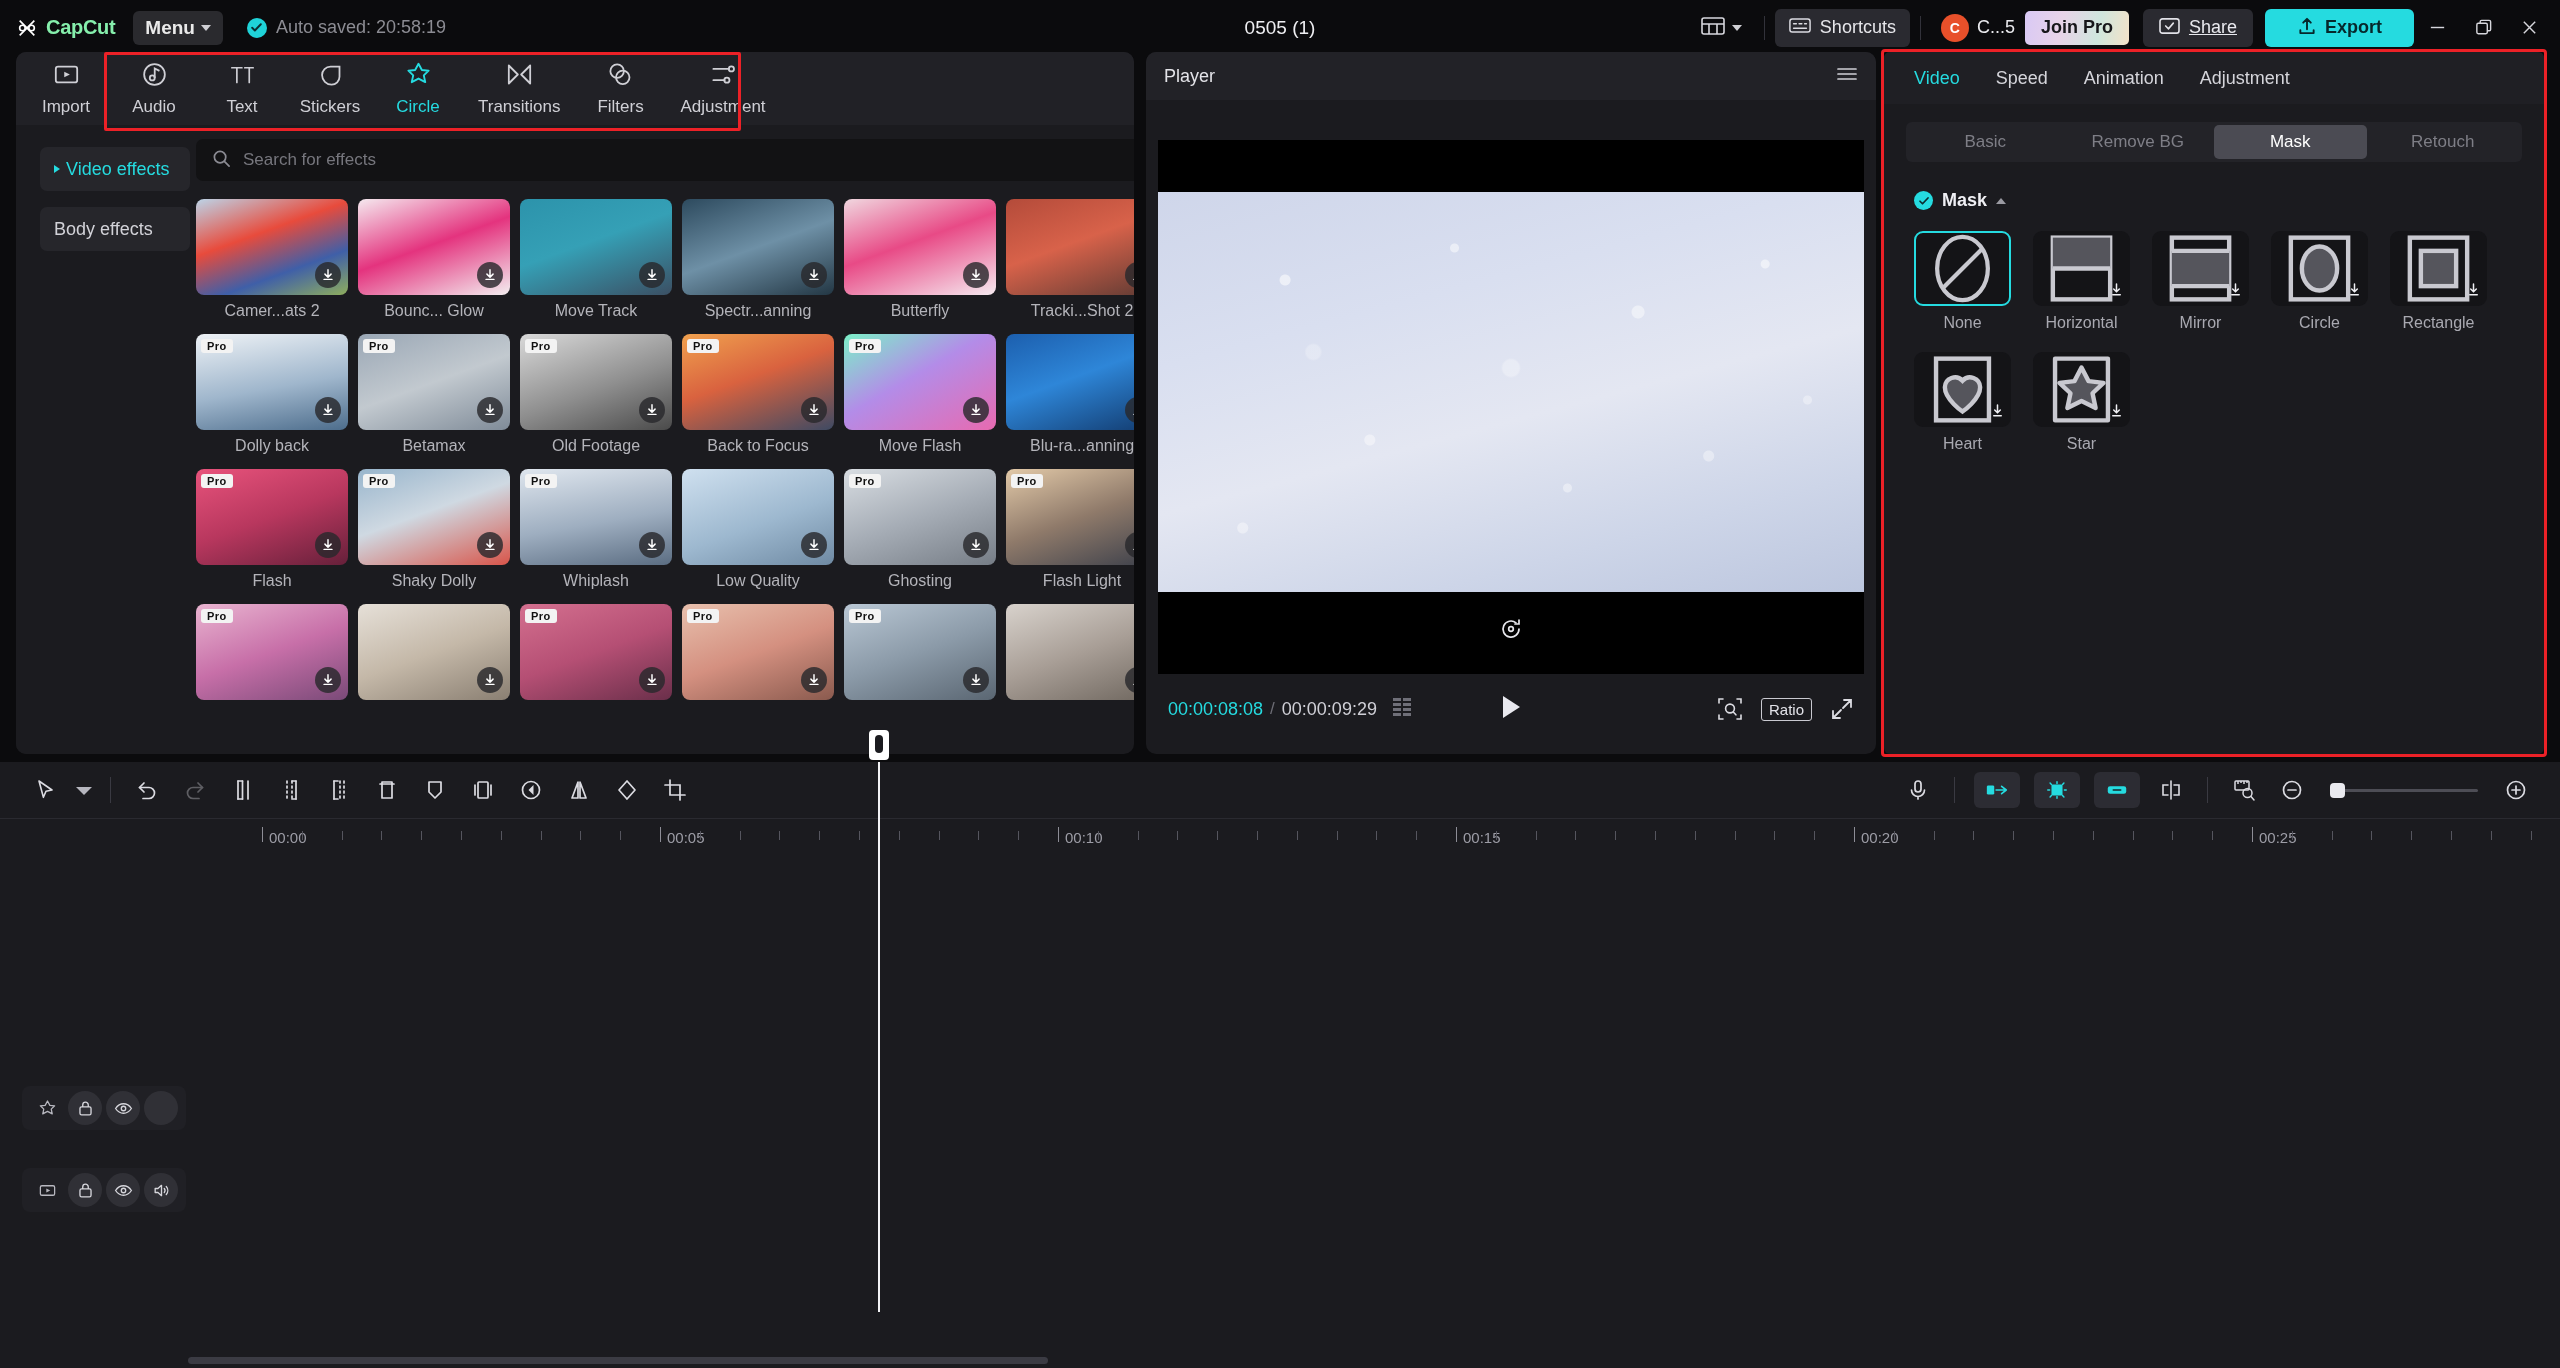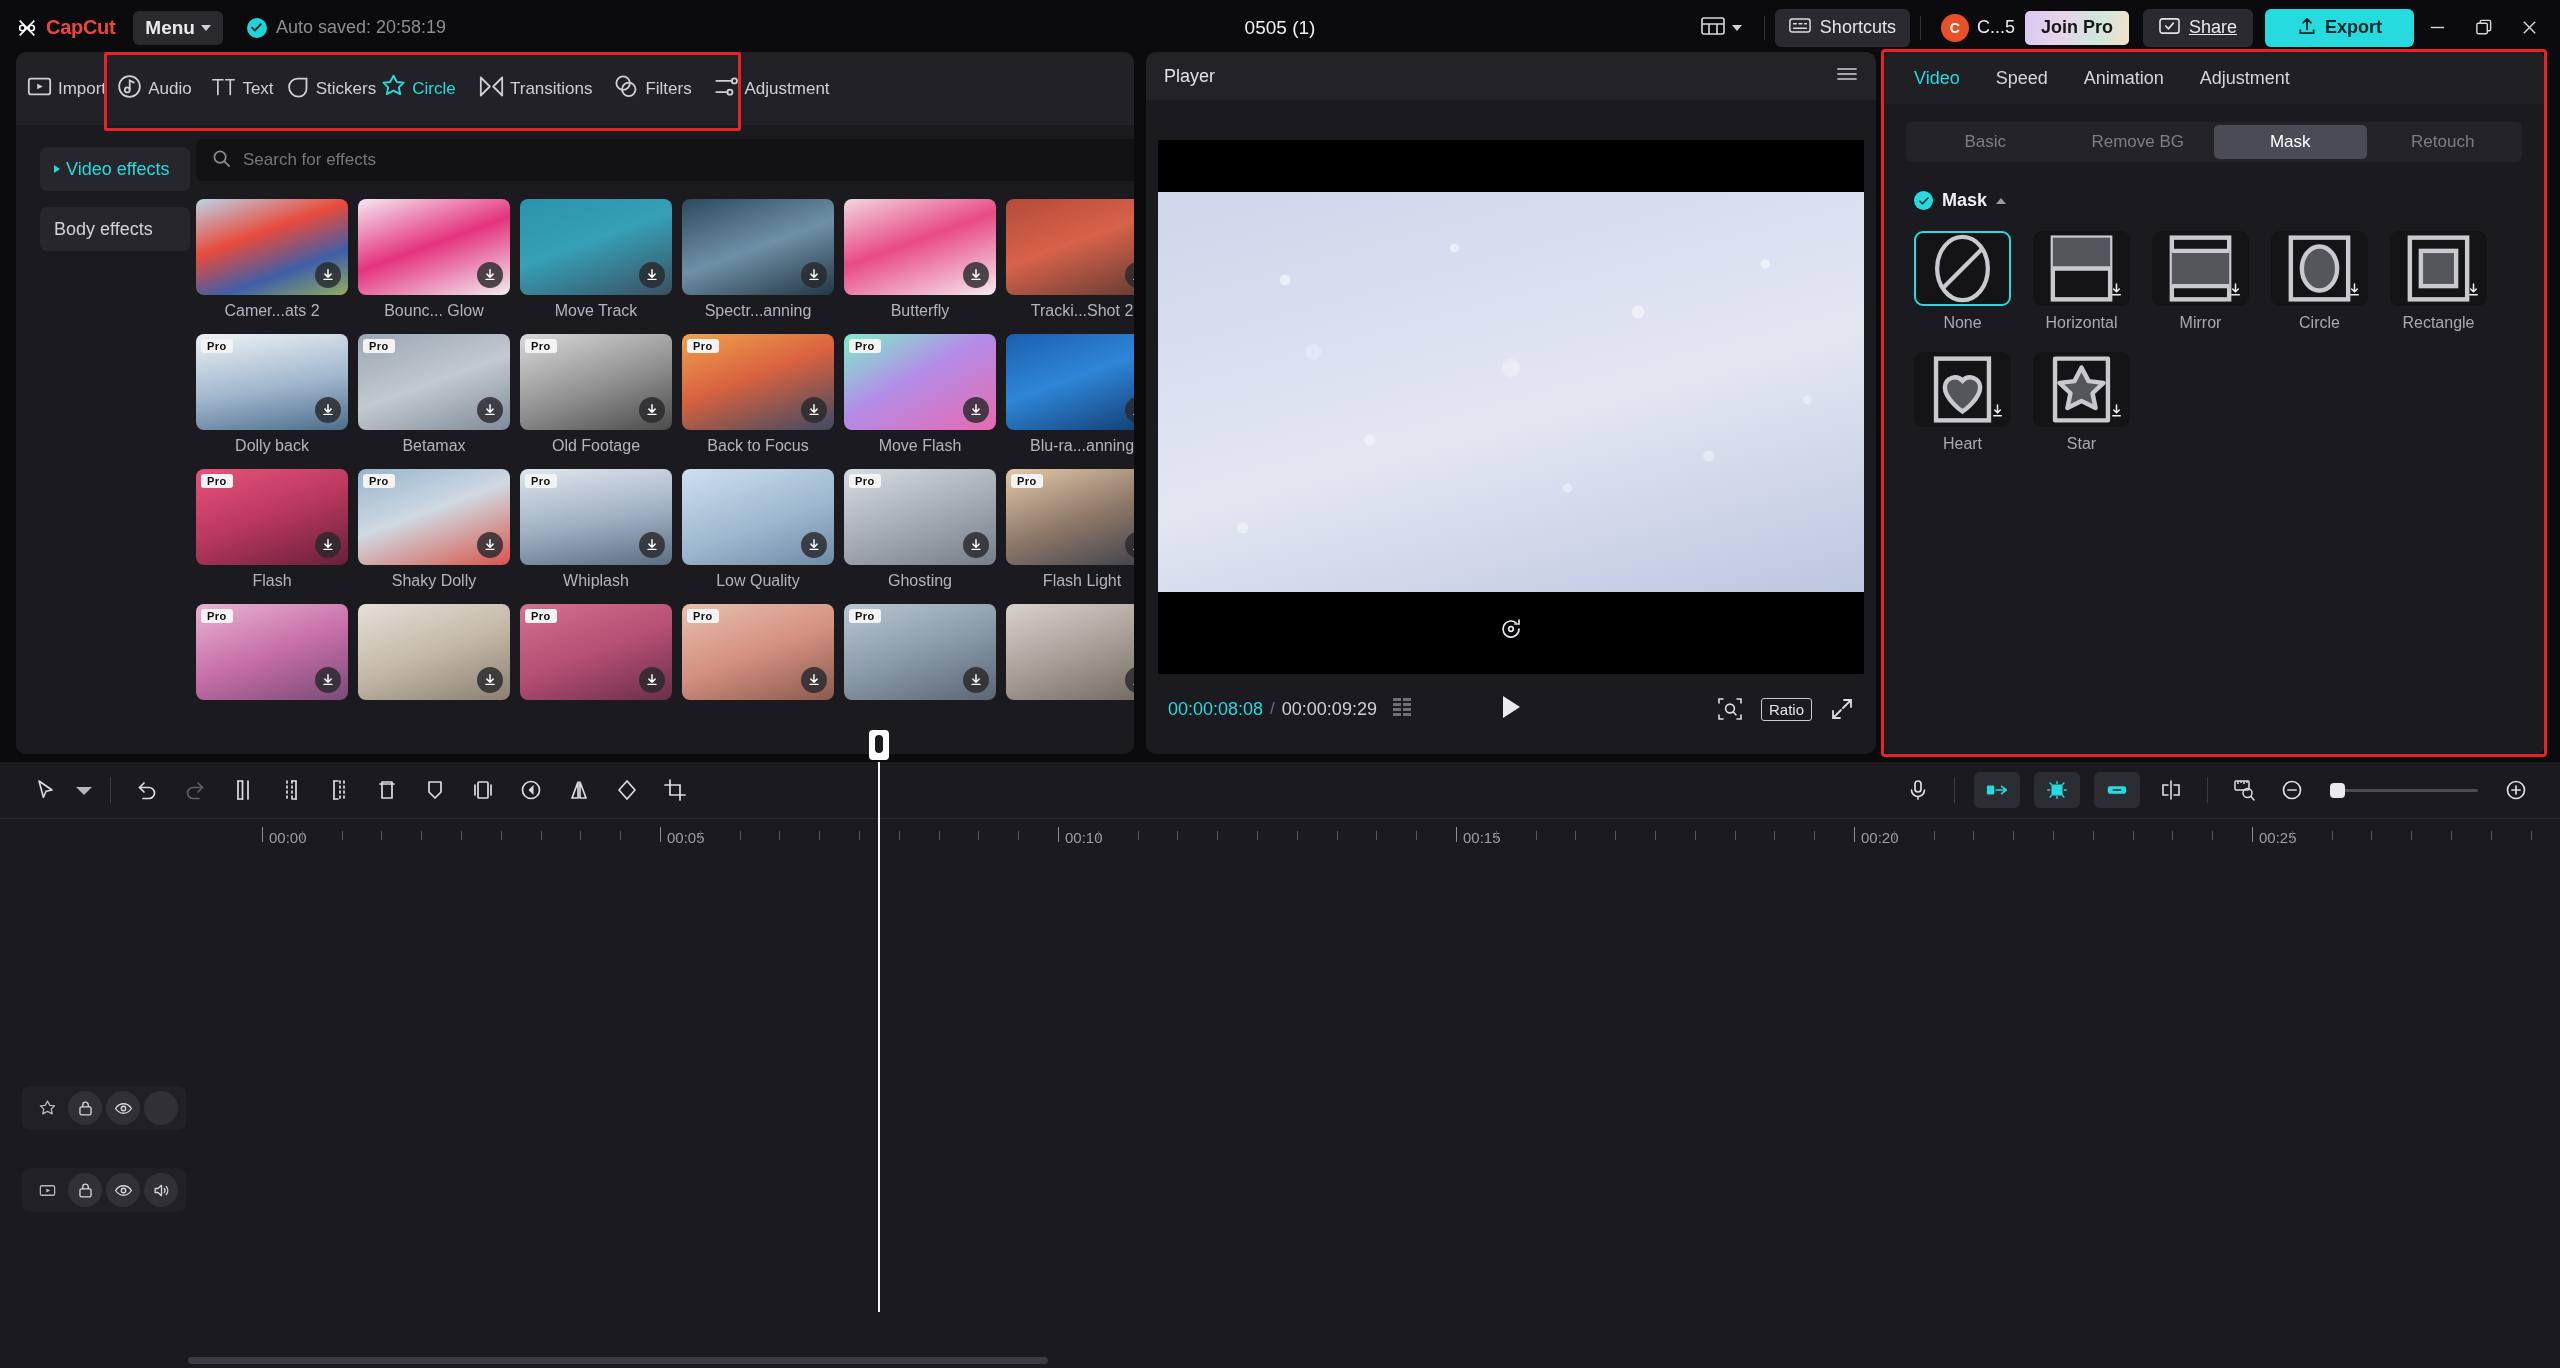--- a/index.html
+++ b/index.html
@@ -12,21 +12,21 @@
   }
   .app { position: relative; width: 2560px; height: 1368px; }
 
   
   .titlebar {
     position: absolute; left:0; top:0; width:2560px; height:55px;
     background:#0b0b0d; display:flex; align-items:center;
   }
   .logo-wrap { display:flex; align-items:center; gap:8px; margin-left:16px; }
   .logo-mark { width:22px; height:22px; color:#fff; }
-  .logo-text { font-size:20px; font-weight:700; color:#ef4444; letter-spacing:-0.3px; }
+  .logo-text { font-size:20px; font-weight:700; color:#86efac; letter-spacing:-0.3px; }
   .menu-btn {
     margin-left:18px; background:#2a2a2e; border-radius:6px;
     height:34px; padding:0 12px; display:flex; align-items:center; gap:6px;
     font-size:19px; color:#eaeaea; font-weight:600; cursor:pointer;
   }
   .caret-d { width:0;height:0;border-left:5px solid transparent;border-right:5px solid transparent;border-top:6px solid #cfcfd4; }
   .autosave { margin-left:24px; display:flex; align-items:center; gap:9px; }
   .check-dot { width:20px;height:20px;border-radius:50%;background:#1fd3d8;display:flex;align-items:center;justify-content:center; }
   .check-dot svg { width:13px;height:13px; }
   .autosave-txt { font-size:18px; color:#8c8c93; }
@@ -58,21 +58,21 @@
   .share-btn svg{width:21px;height:19px;}
   .export-btn{display:flex;align-items:center;gap:8px;background:#25dbe0;border-radius:6px;height:38px;
              padding:0 32px;font-size:18px;color:#06282b;font-weight:700;margin-left:12px;cursor:pointer;}
   .export-btn svg{width:20px;height:19px;}
   .wbtn{width:46px;height:42px;display:flex;align-items:center;justify-content:center;cursor:pointer;}
   .wbtn svg{width:19px;height:19px;}
 
   
   .left-panel{position:absolute;left:16px;top:52px;width:1118px;height:702px;background:#1b1b1f;border-radius:10px;overflow:hidden;}
   .nav-row{height:73px;display:flex;align-items:center;padding-left:6px;background:#212126;}
-  .nav-item{width:88px;height:68px;display:flex;flex-direction:row;align-items:center;justify-content:center;gap:5px;cursor:pointer;}
+  .nav-item{width:88px;height:68px;display:flex;flex-direction:column;align-items:center;justify-content:center;gap:5px;cursor:pointer;}
   .nav-item svg{width:27px;height:27px;}
   .nav-lbl{font-size:17px;color:#cfcfd5;white-space:nowrap;}
   .nav-item.active .nav-lbl{color:#25dbe0;}
   .nav-item.wide{width:auto;padding:0 16px;}
   .nav-redbox{position:absolute;left:104px;top:52px;width:637px;height:79px;border:3px solid #ec2127;border-radius:2px;pointer-events:none;z-index:6;}
 
   .lp-body{display:flex;height:629px;}
   .cat-col{width:198px;padding:22px 0 0 24px;background:#1b1b1f;}
   .cat-item{width:150px;height:44px;border-radius:7px;display:flex;align-items:center;gap:6px;padding-left:14px;
             font-size:18px;color:#d2d2d8;cursor:pointer;margin-bottom:16px;background:#26262b;}

